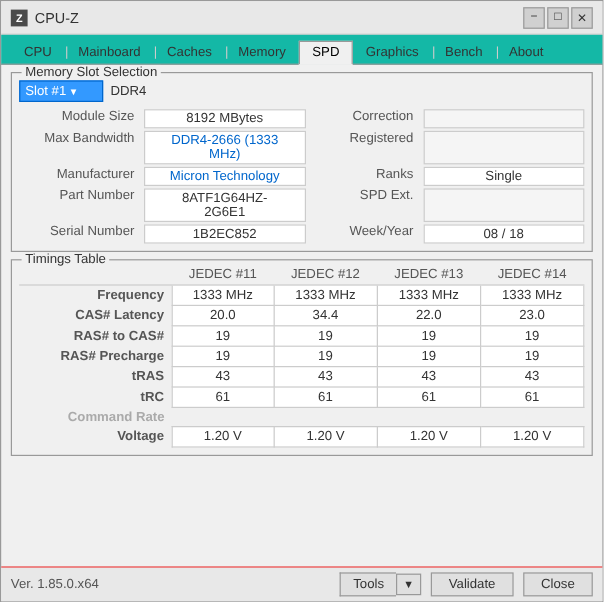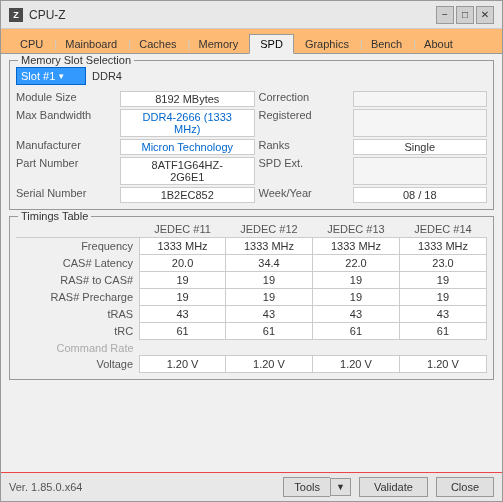--- a/index.html
+++ b/index.html
@@ -58,21 +58,21 @@
       display: flex;
       align-items: center;
       justify-content: center;
       font-size: 10px;
       color: #333;
     }
 
     .nav-tabs {
       display: flex;
       align-items: center;
-      background: #fdba74;
+      background: #14b8a6;
       padding: 4px 8px 0;
       border-bottom: 1px solid #999;
       gap: 0;
     }
     .nav-tab {
       padding: 3px 10px;
       font-size: 11px;
       color: #333;
       cursor: pointer;
       border: 1px solid transparent;
@@ -149,21 +149,21 @@
       color: #333;
     }
 
     .info-grid {
       display: grid;
       grid-template-columns: 100px 1fr 90px 1fr;
       gap: 2px 4px;
       font-size: 11px;
     }
     .info-label {
-      text-align: left;
+      text-align: right;
       color: #555;
       padding-right: 4px;
     }
     .info-value {
       background: white;
       border: 1px solid #ccc;
       padding: 1px 20px;
       text-align: center;
       color: #333;
     }
@@ -188,20 +188,21 @@
       border-bottom: 1px solid #ccc;
     }
     .timings-table td {
       text-align: center;
       padding: 2px 4px;
     }
     .timings-table td.row-label {
       text-align: right;
       color: #555;
       padding-right: 6px;
+      font-weight: bold;
     }
     .timings-table td.value-cell {
       background: white;
       border: 1px solid #ccc;
       color: #333;
     }
     .timings-table td.grayed {
       color: #aaa;
     }
 

